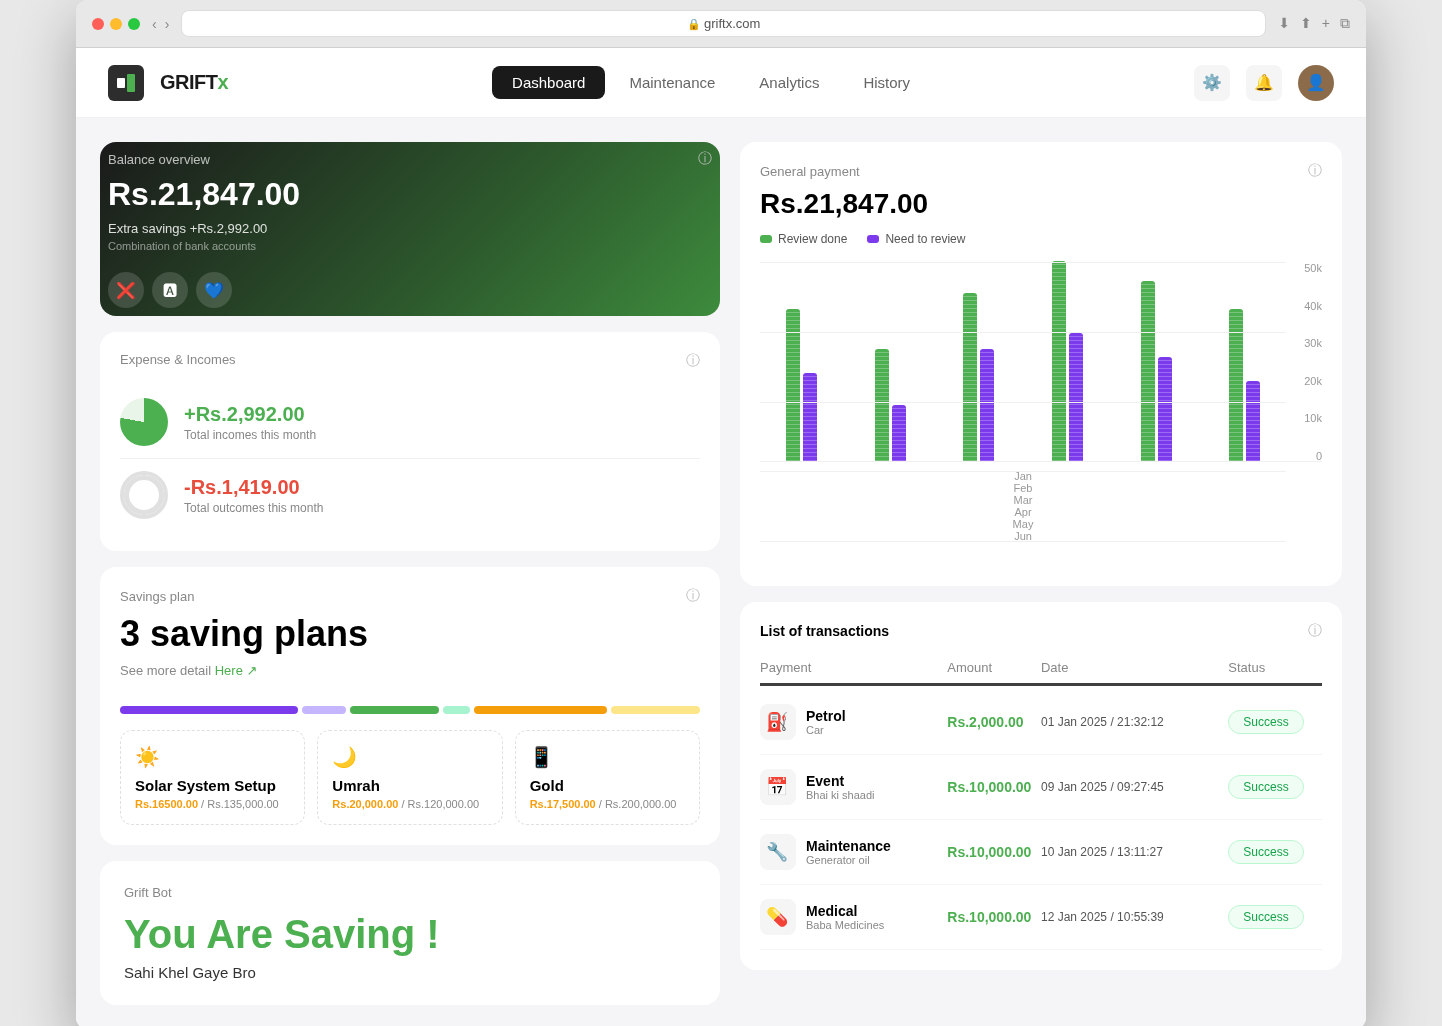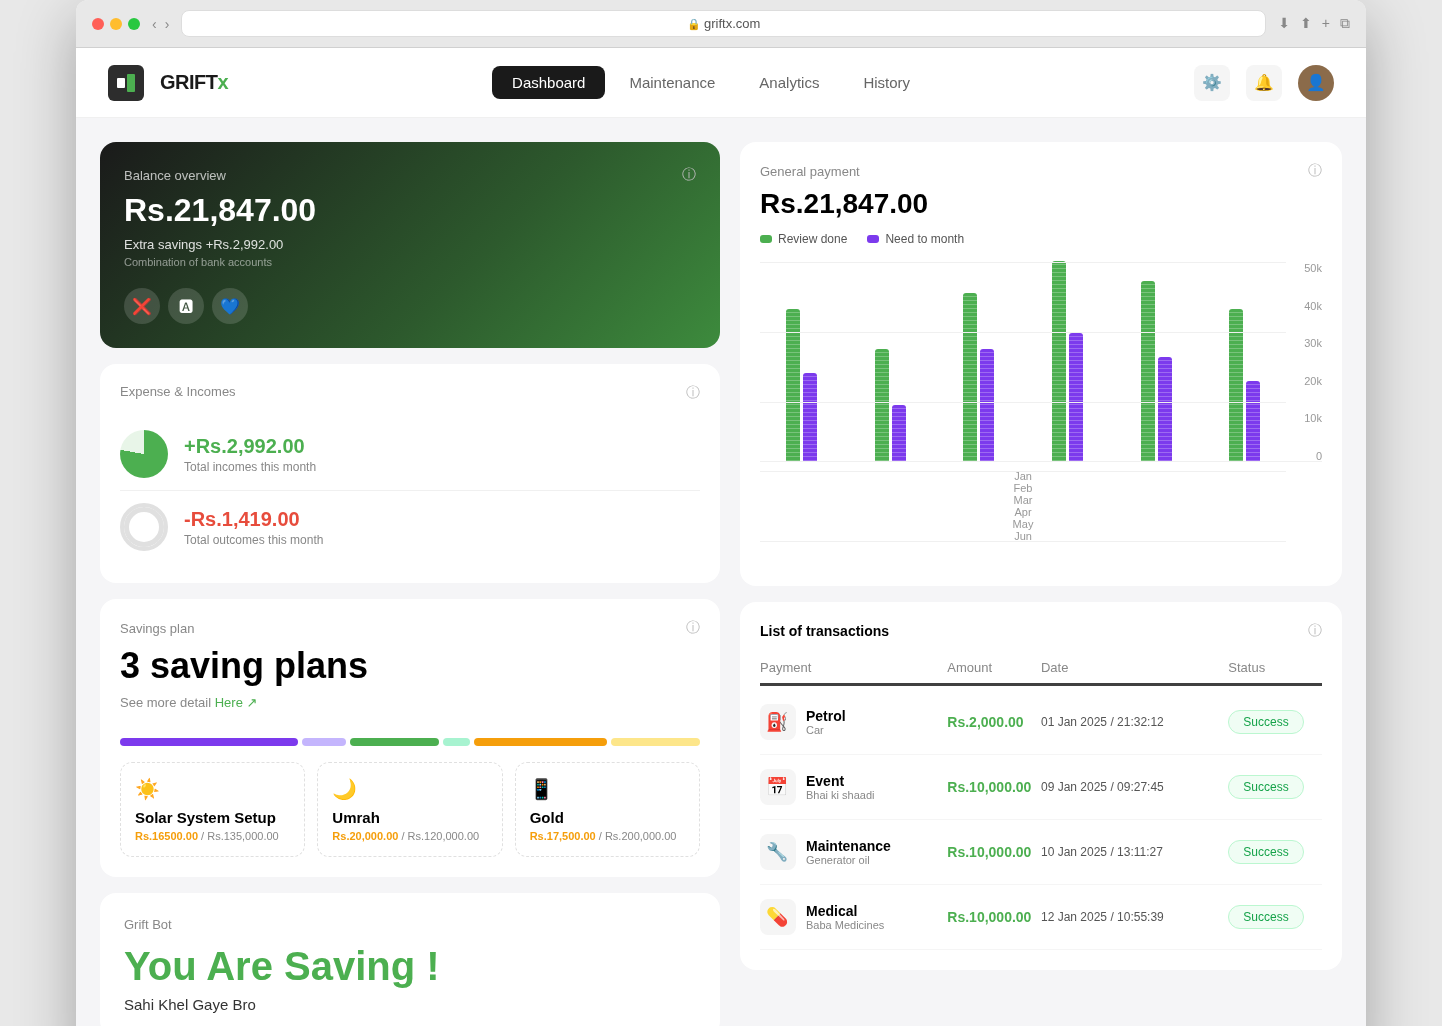--- a/index.html
+++ b/index.html
@@ -86,21 +86,21 @@
     .right-col { flex: 1; display: flex; flex-direction: column; gap: 16px; }
 
     
     .card { background: white; border-radius: 16px; padding: 20px; }
 
     
     .balance-card {
       background: linear-gradient(135deg, #1a1a1a 0%, #2d5a2d 60%, #3d8b3d 100%);
       color: white;
       border-radius: 16px;
-      padding: 24px;
+      padding: 8px;
       position: relative;
     }
     .balance-title { font-size: 13px; color: rgba(255,255,255,0.7); margin-bottom: 8px; display: flex; justify-content: space-between; align-items: center; }
     .balance-amount { font-size: 32px; font-weight: 700; margin-bottom: 8px; }
     .balance-savings { font-size: 13px; color: rgba(255,255,255,0.85); margin-bottom: 4px; }
     .balance-subtitle { font-size: 11px; color: rgba(255,255,255,0.5); margin-bottom: 20px; }
     .bank-icons { display: flex; gap: 8px; margin-top: 16px; }
     .bank-icon { width: 36px; height: 36px; border-radius: 50%; background: rgba(255,255,255,0.15); display: flex; align-items: center; justify-content: center; font-size: 16px; }
 
     
@@ -333,21 +333,21 @@
             <span class="info-icon">ⓘ</span>
           </div>
           <div class="payment-amount">Rs.21,847.00</div>
           <div class="chart-legend">
             <div class="legend-item">
               <div class="legend-dot legend-green"></div>
               <span>Review done</span>
             </div>
             <div class="legend-item">
               <div class="legend-dot legend-purple"></div>
-              <span>Need to month</span>
+              <span>Need to review</span>
             </div>
           </div>
 
           <div class="chart-container" id="barChart">
             <div class="chart-gridlines">
               <div class="gridline"></div>
               <div class="gridline"></div>
               <div class="gridline"></div>
               <div class="gridline"></div>
               <div class="gridline"></div>

